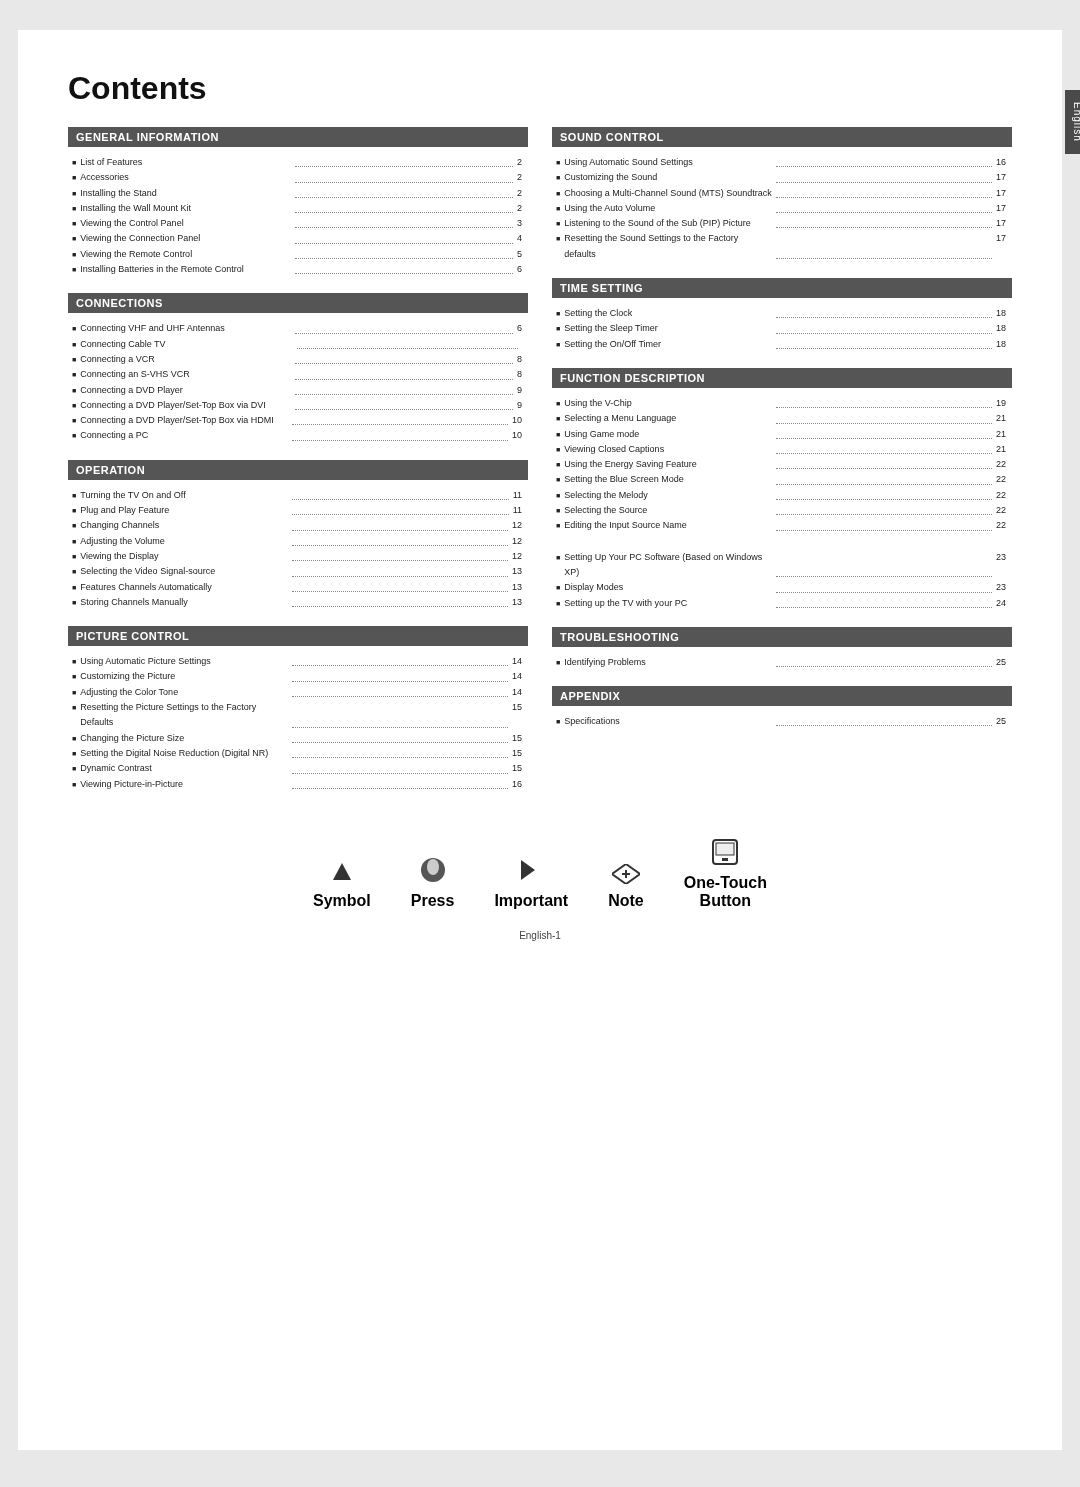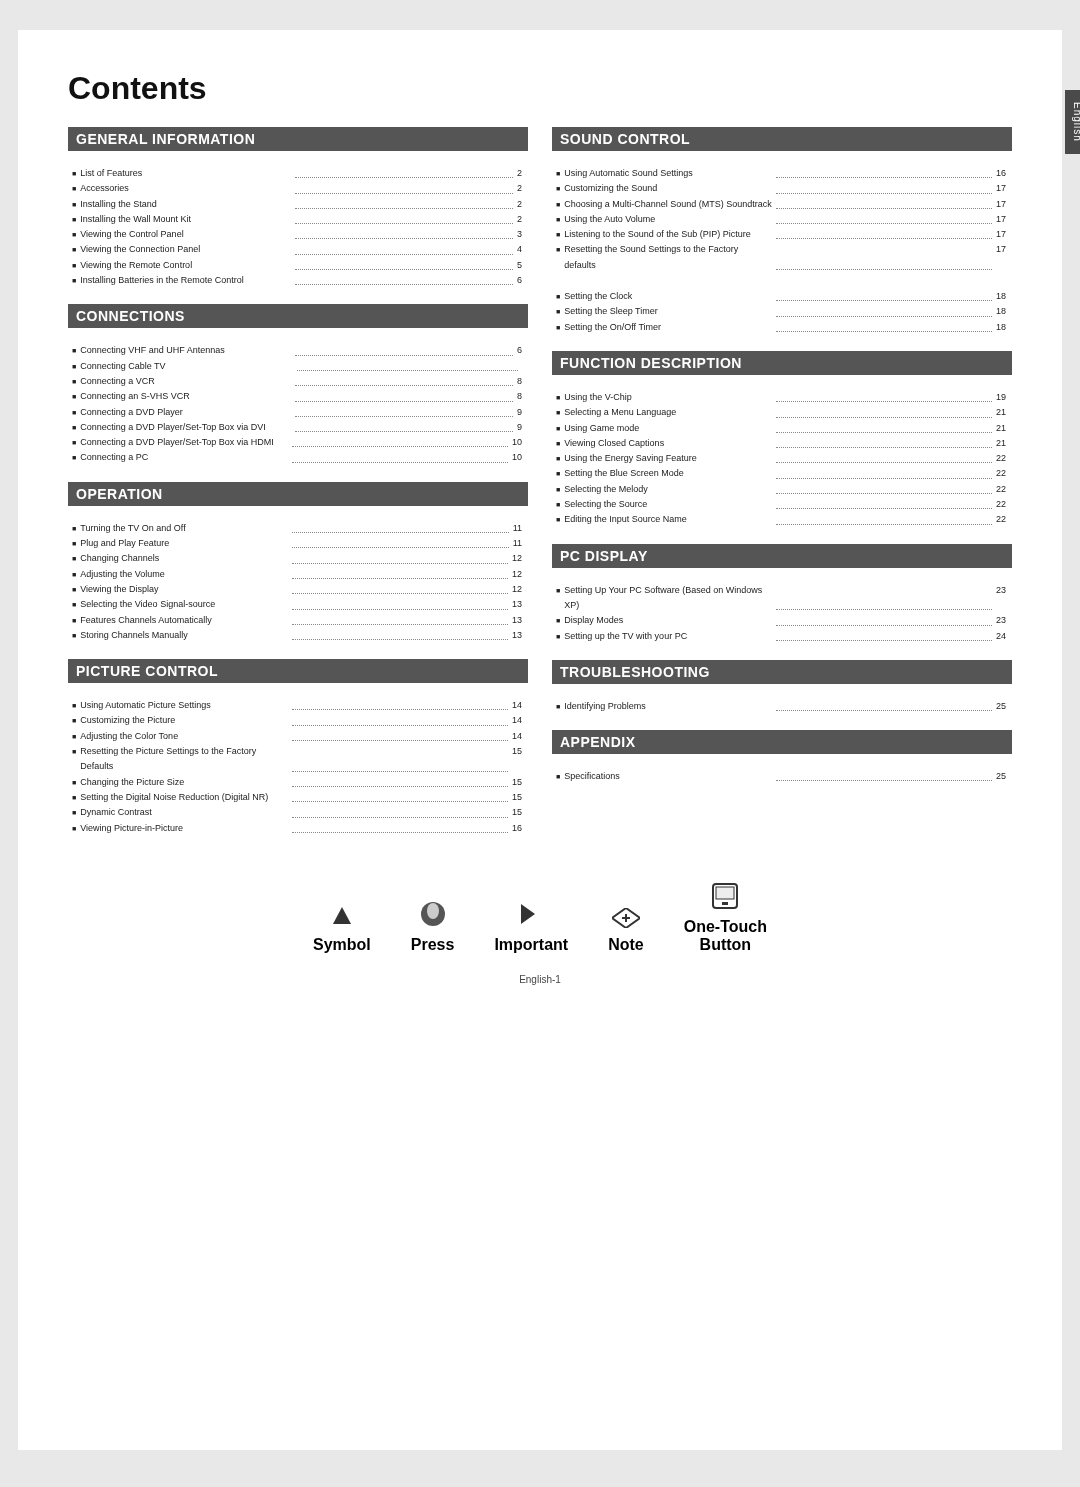--- a/index.html
+++ b/index.html
@@ -42,25 +42,25 @@
     }
     .col {
       flex: 1;
     }
     .section {
       margin-bottom: 16px;
     }
     .section-header {
       background: #555555;
       color: white;
-      font-size: 14px;
+      font-size: 11px;
       font-weight: bold;
       padding: 4px 8px;
       letter-spacing: 0.5px;
-      margin-bottom: 15px;
+      margin-bottom: 8px;
     }
     .toc-item {
       display: flex;
       justify-content: space-between;
       font-size: 9px;
       line-height: 1.7;
       color: #222;
       padding: 0 6px 0 4px;
     }
     .toc-item-text {
@@ -327,20 +327,21 @@
             <span class="toc-dots"></span>
             <span class="toc-num">17</span>
           </div>
           <div class="toc-item">
             <span class="toc-item-text">Resetting the Sound Settings to the Factory defaults</span>
             <span class="toc-dots"></span>
             <span class="toc-num">17</span>
           </div>
         </div>
         <div class="section">
+          <div class="section-header">TIME SETTING</div>
           <div class="toc-item">
             <span class="toc-item-text">Setting the Clock</span>
             <span class="toc-dots"></span>
             <span class="toc-num">18</span>
           </div>
           <div class="toc-item">
             <span class="toc-item-text">Setting the Sleep Timer</span>
             <span class="toc-dots"></span>
             <span class="toc-num">18</span>
           </div>
@@ -392,21 +393,20 @@
             <span class="toc-dots"></span>
             <span class="toc-num">22</span>
           </div>
           <div class="toc-item">
             <span class="toc-item-text">Editing the Input Source Name</span>
             <span class="toc-dots"></span>
             <span class="toc-num">22</span>
           </div>
         </div>
         <div class="section">
-          <div class="section-header">PC DISPLAY</div>
           <div class="toc-item">
             <span class="toc-item-text">Setting Up Your PC Software (Based on Windows XP)</span>
             <span class="toc-dots"></span>
             <span class="toc-num">23</span>
           </div>
           <div class="toc-item">
             <span class="toc-item-text">Display Modes</span>
             <span class="toc-dots"></span>
             <span class="toc-num">23</span>
           </div>

